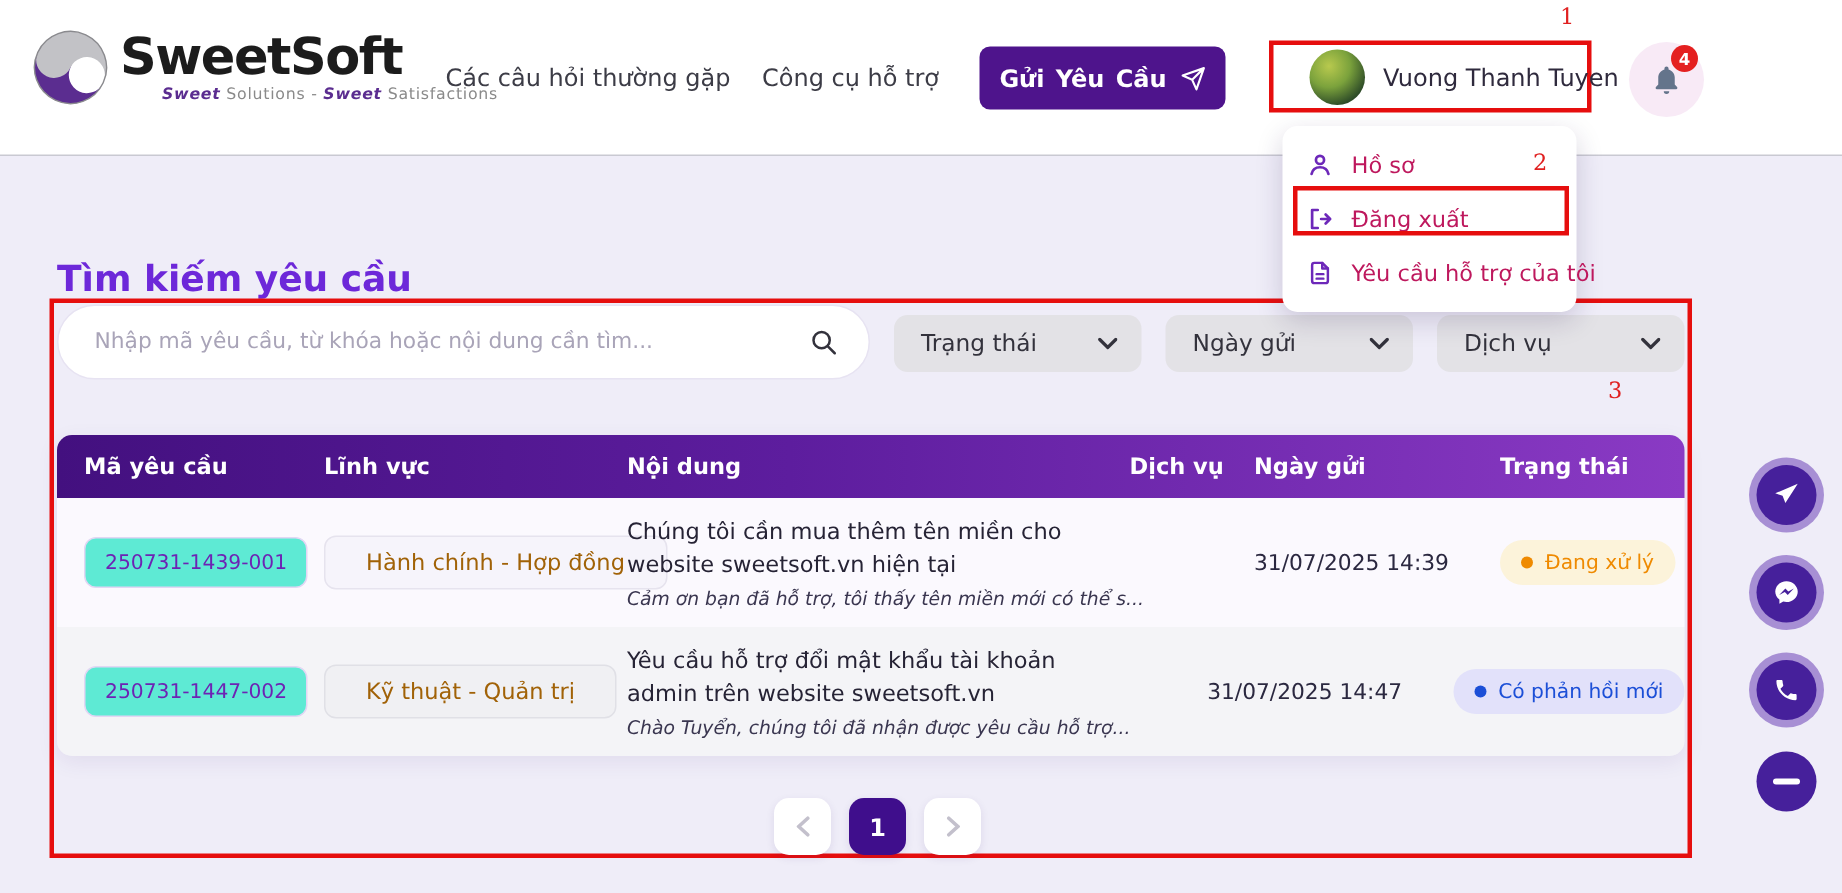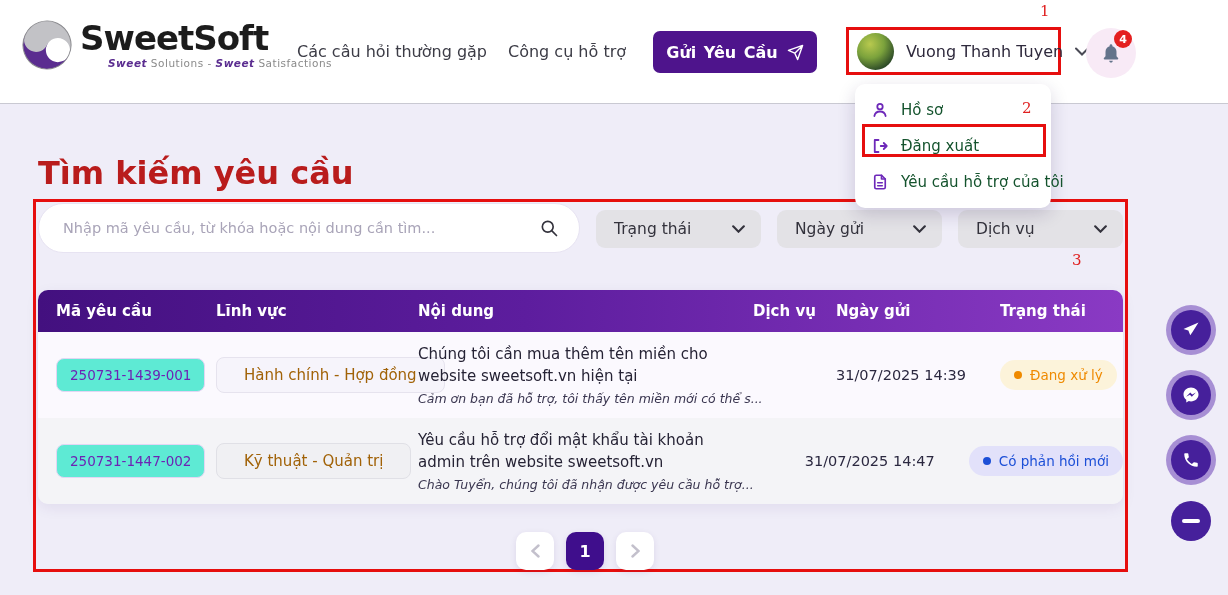--- a/index.html
+++ b/index.html
@@ -25,21 +25,21 @@
   .nav-link.n2 { left:508px; }
   .submit-btn {
     position:absolute; left:653px; top:31px; width:164px; height:42px;
     background:#4e148c; color:#fff; border:none; border-radius:7px;
     font-size:16px; font-weight:700; display:flex; align-items:center; justify-content:center; gap:9px;
     font-family:inherit; cursor:pointer; word-spacing:2px;
   }
   .user-chip {
     position:absolute; left:846px; top:27px; width:215px; height:48px;
     border:3px solid #e60e0e; display:flex; align-items:center; gap:12px;
-    padding:0 10px 0 8px; background:#fff; cursor:pointer;
+    padding:0 10px 0 24px; background:#fff; cursor:pointer;
   }
   .avatar {
     width:37px; height:37px; border-radius:50%;
     background:radial-gradient(circle at 35% 30%, #b8c94e 0%, #7ba23c 40%, #2f4d28 75%, #1d2b1a 100%);
     flex:none;
   }
   .user-name { font-size:16px; color:#2f2a3d; white-space:nowrap; flex:1; }
   .bell-wrap {
     position:absolute; left:1086px; top:28px; width:50px; height:50px; border-radius:50%;
     background:#f8eaf6; display:flex; align-items:center; justify-content:center; cursor:pointer;
@@ -48,30 +48,30 @@
     position:absolute; top:2px; right:4px; min-width:18px; height:18px; border-radius:50%;
     background:#e42020; color:#fff; font-size:11px; font-weight:700;
     display:flex; align-items:center; justify-content:center;
   }
   
   .user-menu {
     position:absolute; left:855px; top:84px; width:196px;
     background:#ffffff; border-radius:10px; box-shadow:0 6px 18px rgba(40,20,80,.18);
     padding:8px 0; z-index:5;
   }
-  .menu-item { display:flex; align-items:center; gap:12px; padding:9px 16px; font-size:15px; color:#14532d; cursor:pointer; white-space:nowrap; }
+  .menu-item { display:flex; align-items:center; gap:12px; padding:9px 16px; font-size:15px; color:#be185d; cursor:pointer; white-space:nowrap; }
   .menu-item .mi { flex:none; display:flex; }
   .menu-hl { position:absolute; left:7px; top:40px; width:184px; height:33px; border:3px solid #e60e0e; }
   
   .ann { position:absolute; color:#e02020; font-size:15px; z-index:9; font-family:"DejaVu Serif","Liberation Serif",serif; }
   .ann1 { left:1040px; top:2px; }
   .ann2 { left:1022px; top:99px; }
   .ann3 { left:1072px; top:251px; }
   
-  .page-title { position:absolute; left:38px; top:154px; font-size:32px; font-weight:700; color:#b91c1c; }
+  .page-title { position:absolute; left:38px; top:172px; font-size:24px; font-weight:700; color:#6d28d9; }
   .red-panel { position:absolute; left:33px; top:199px; width:1095px; height:373px; border:3px solid #e60e0e; z-index:4; pointer-events:none; }
   .search-bar {
     position:absolute; left:38px; top:203px; width:542px; height:50px;
     background:#fff; border:1px solid #e7e3f2; border-radius:26px;
     display:flex; align-items:center; padding:0 20px 0 24px;
   }
   .search-input { flex:1; border:none; outline:none; font-size:14.5px; color:#333; font-family:inherit; background:transparent; }
   .search-input::placeholder { color:#a9a4b8; }
   .filter-pill {
     position:absolute; top:210px; width:165px; height:38px; background:#e3e2e6;

